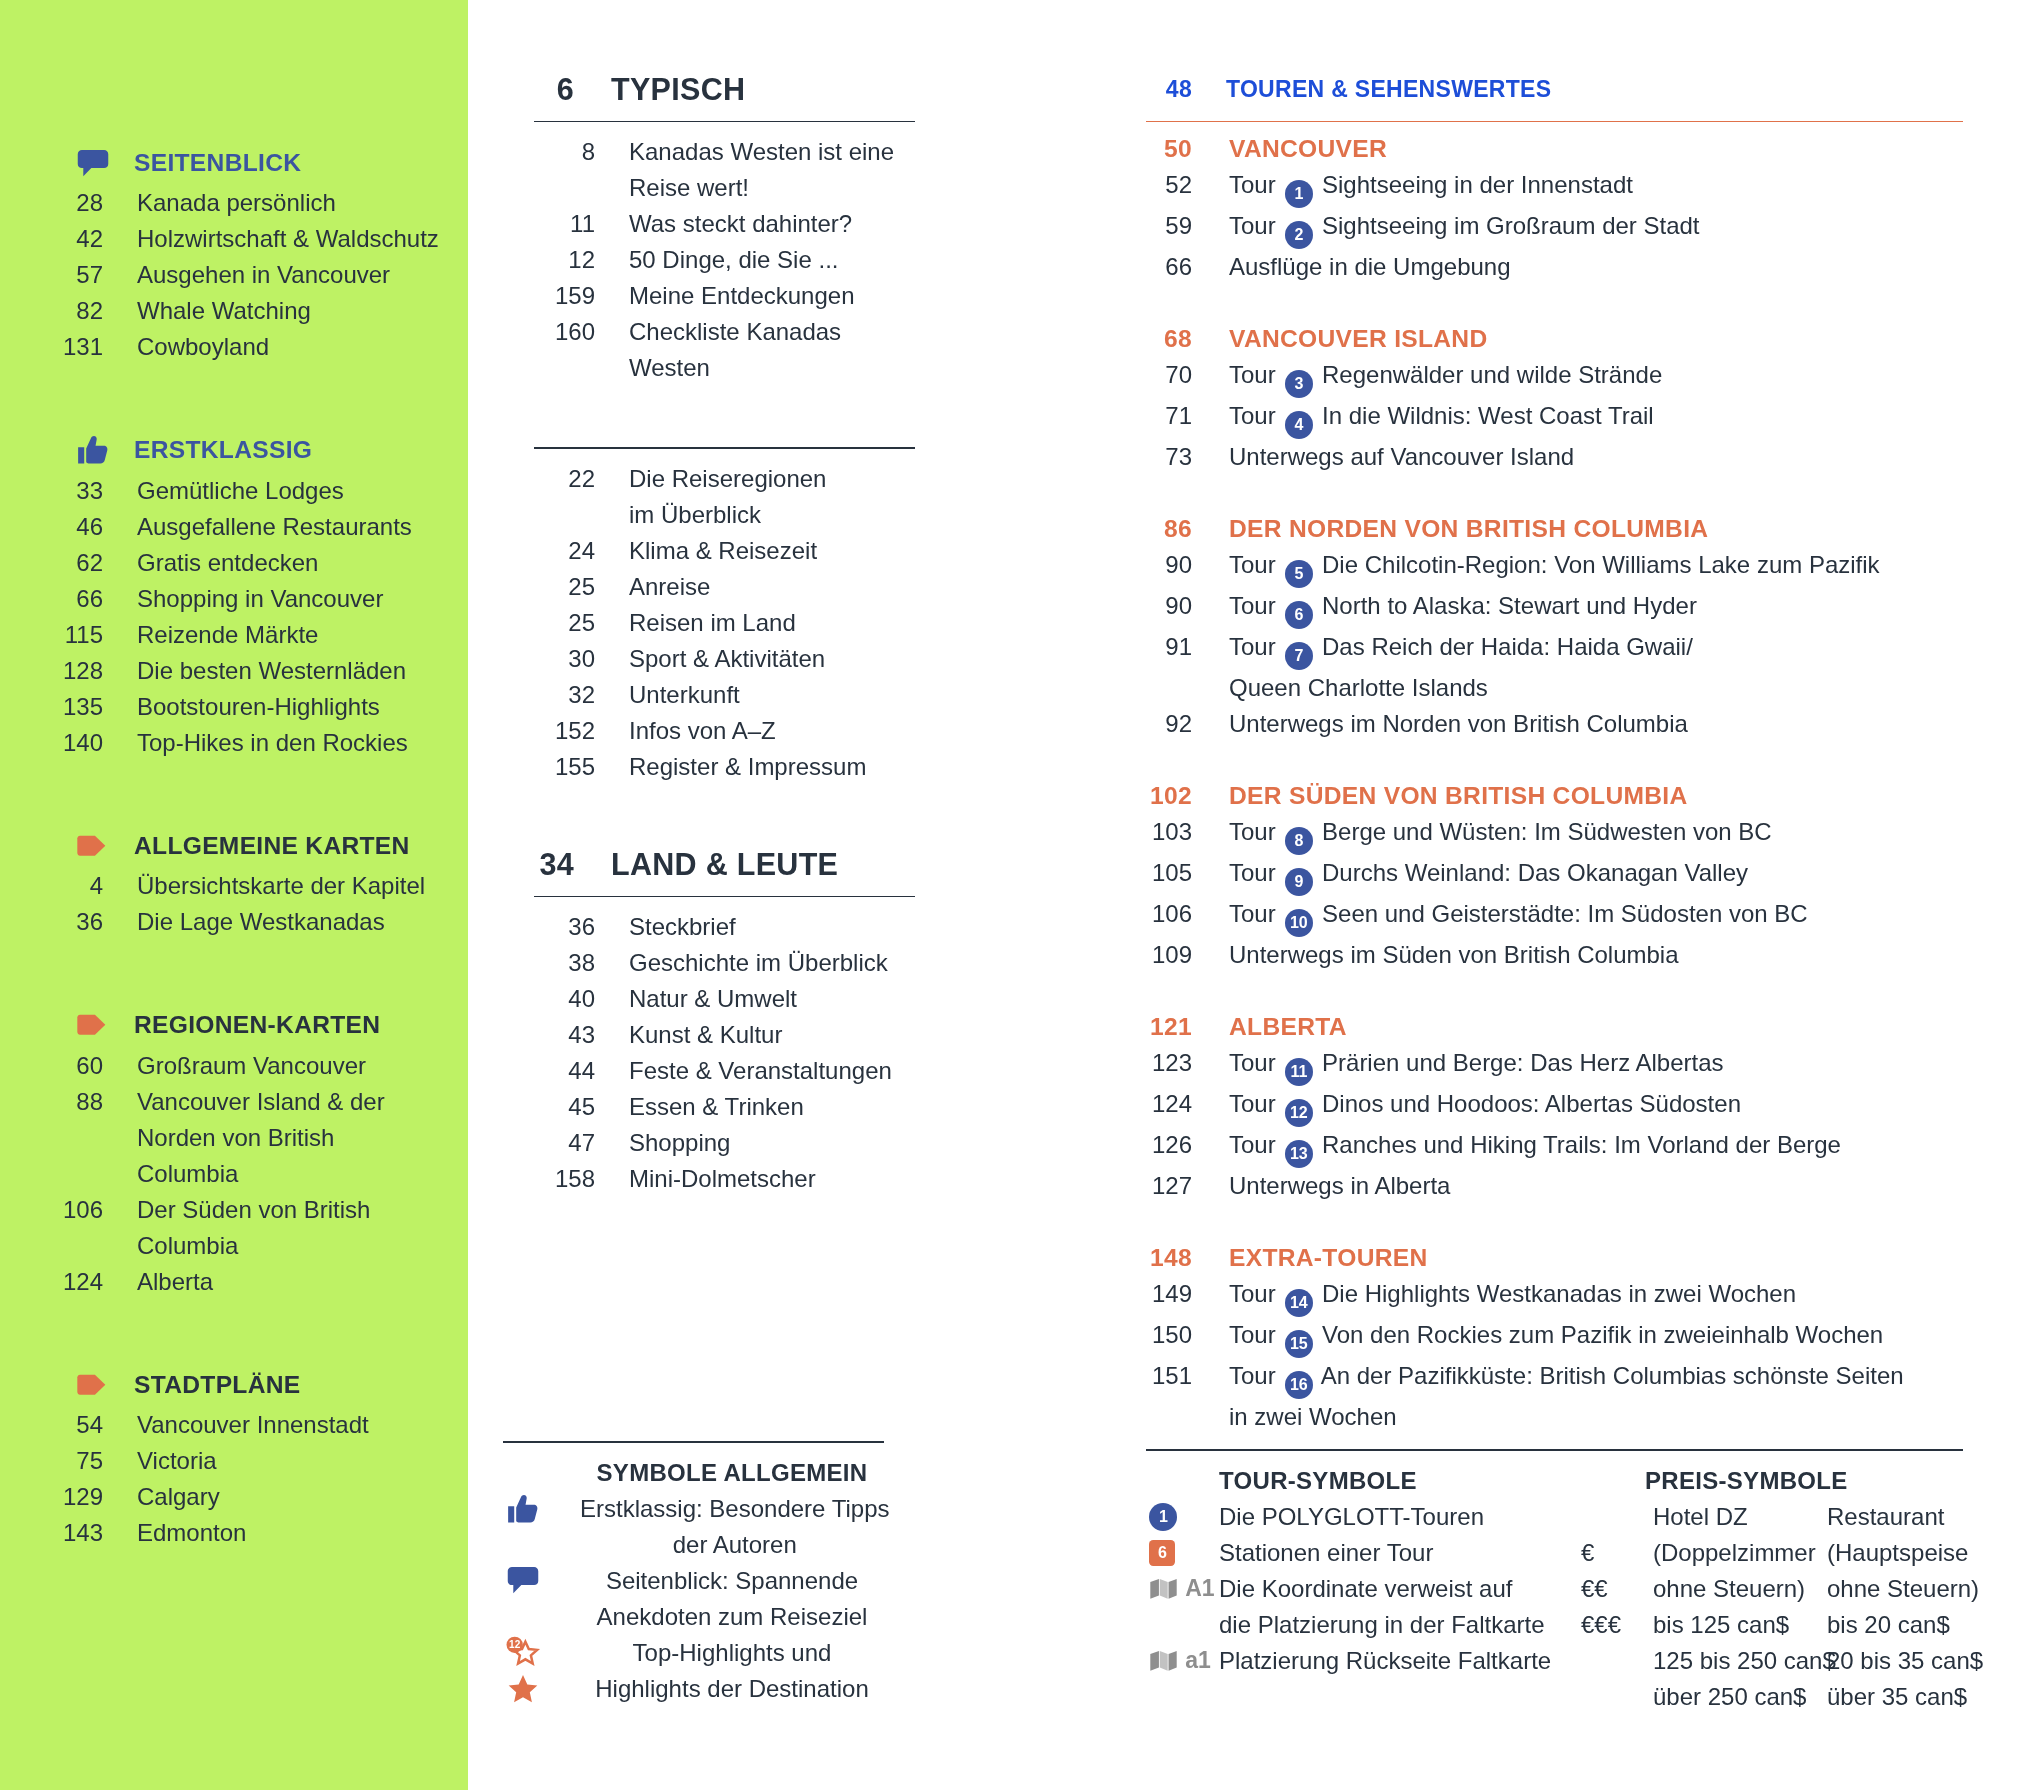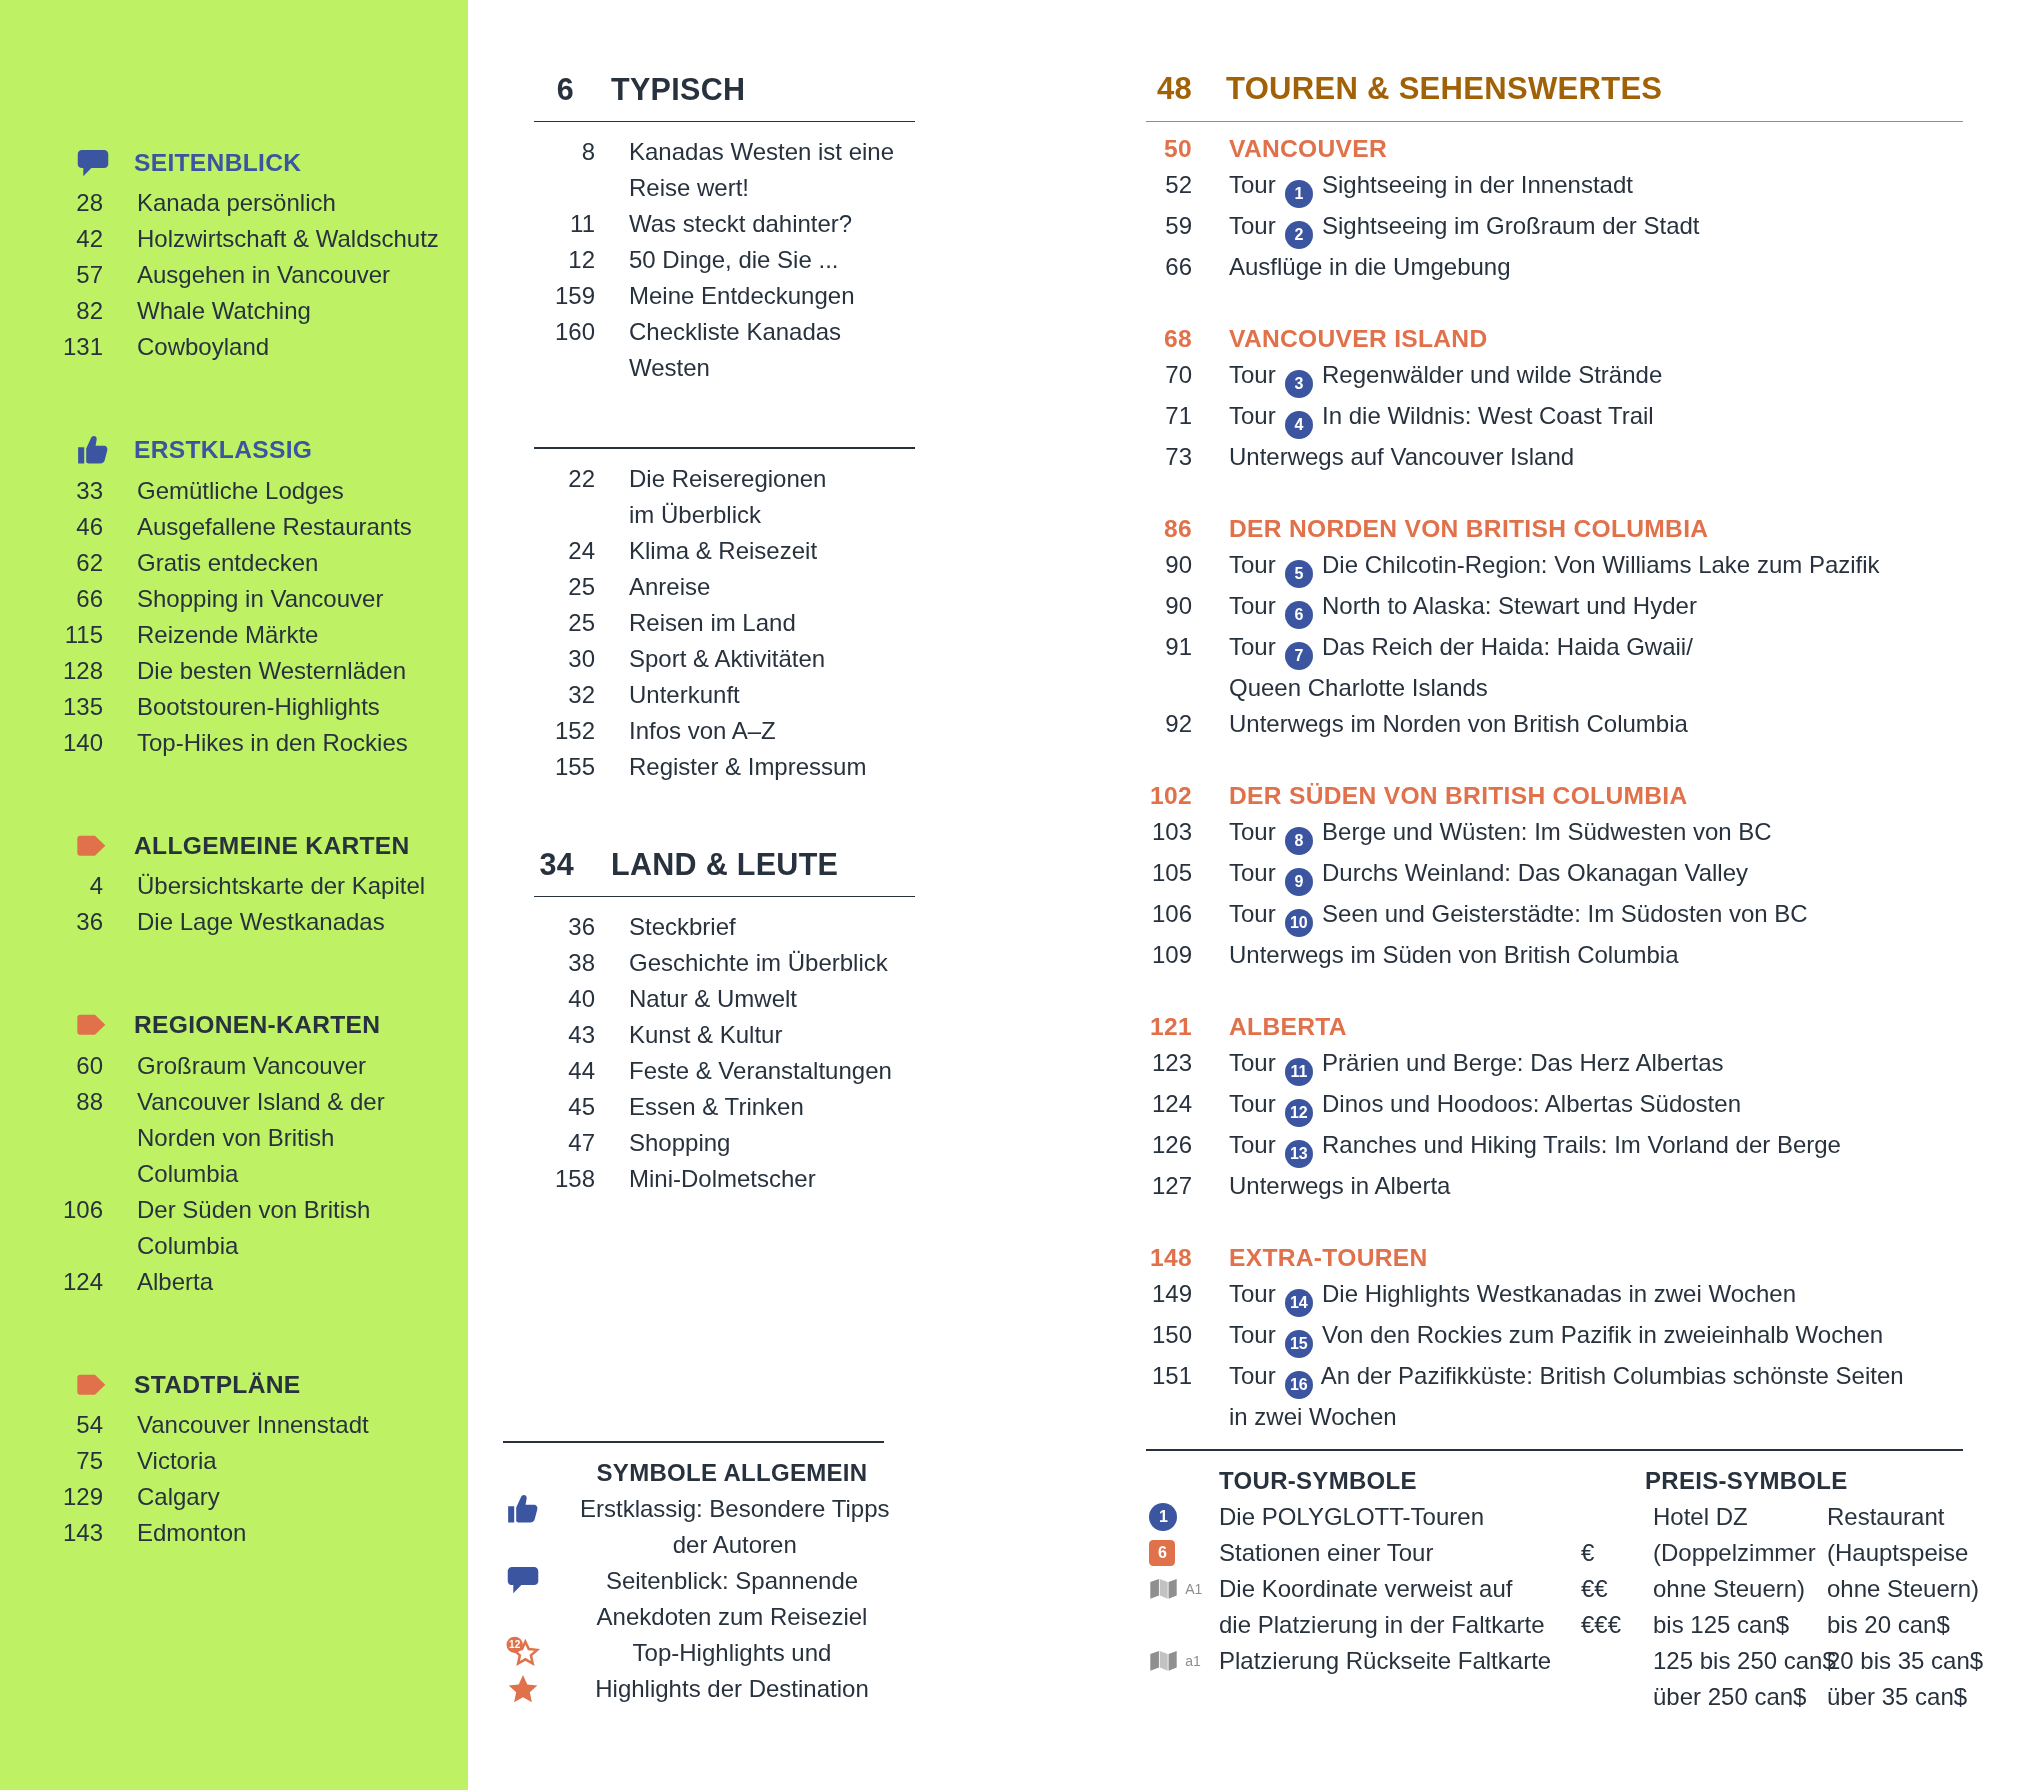--- a/index.html
+++ b/index.html
@@ -31,21 +31,21 @@
   .col-section { margin-bottom:61px; }
   .col-head { display:grid; grid-template-columns:40px 1fr; column-gap:37px;
               font-size:30.5px; font-weight:bold; line-height:36px; letter-spacing:0.3px; }
   .col-head .num { text-align:right; }
   .col-head .title { white-space:pre; }
   .col-rule { height:1.7px; background:#28323e; margin-top:13.6px; margin-bottom:12px; }
 
   
   .rightcol { position:absolute; left:1146px; top:71px; width:817px; }
   .r-title { display:grid; grid-template-columns:46px 1fr; column-gap:37px;
-             font-size:31px; font-weight:bold; color:#a16207; line-height:36px; letter-spacing:0.3px;gap:34px; }
+             font-size:23px; font-weight:bold; color:#1d4ed8; line-height:36px; letter-spacing:0.3px;gap:34px; }
   .r-title .num { text-align:right; }
   .r-rule { height:1.7px; background:#e0714a; margin-top:13.6px; margin-bottom:8.5px; }
   .r-section { margin-bottom:36px; }
   .r-head { display:grid; grid-template-columns:46px 1fr; column-gap:37px;
             font-size:24.6px; font-weight:bold; color:#e0714a; line-height:36px; letter-spacing:0.3px; }
   .r-head .num { text-align:right; }
   .r-row { grid-template-columns:46px 1fr; column-gap:37px; }
 
   .tour-badge {
     display:inline-flex; align-items:center; justify-content:center;
@@ -71,21 +71,21 @@
 
   .legend-row { display:grid; grid-template-columns:40px 1fr; column-gap:37px; }
   .legend-ic { height:36px; display:flex; align-items:center; justify-content:center; align-self:start; }
   .legend-txt { font-size:24px; line-height:36px; white-space:pre; }
 
   .legend-cols { display:flex; }
   .tour-legend { width:435px; }
   .price-legend { width:413px; }
   .tl-row { display:grid; grid-template-columns:73px 1fr; }
   .tl-ic { height:36px; display:flex; align-items:center; gap:6.8px; padding-left:3.4px; align-self:start; }
-  .map-code { color:#8e8e8e; font-size:14px; font-weight:normal; }
+  .map-code { color:#8e8e8e; font-size:23px; font-weight:bold; }
   .tl-txt { font-size:24px; line-height:36px; white-space:pre; }
 
   .price-grid { display:grid; grid-template-columns:72px 174px 1fr; }
   .price-cell { font-size:24px; line-height:36px; white-space:pre; }
 </style>
 </head>
 <body>
 
 <div class="page">
 

